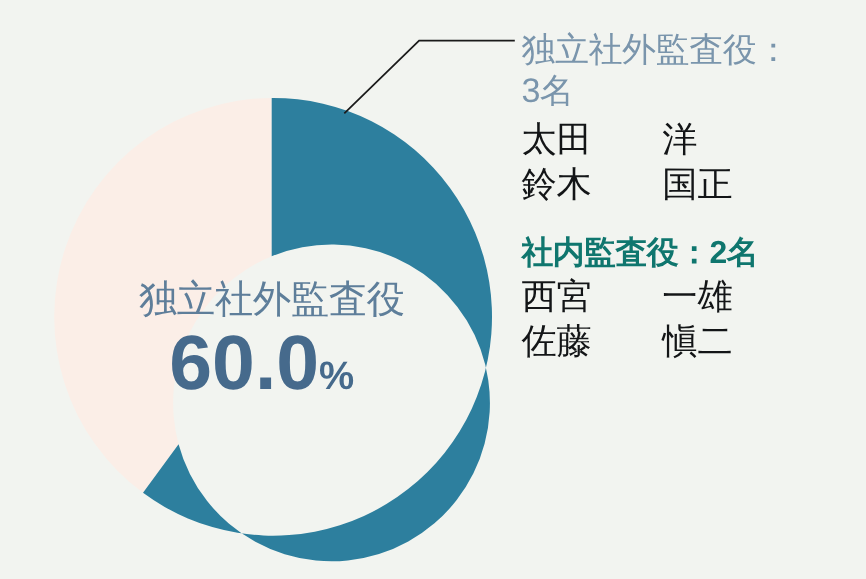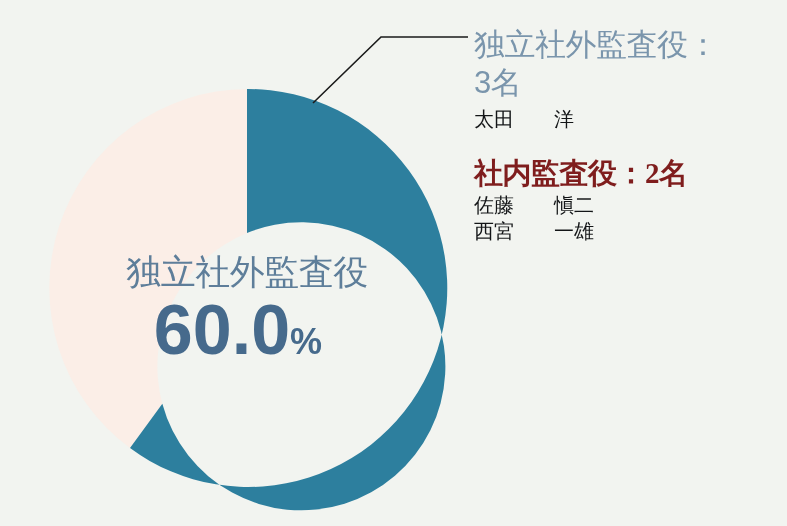--- a/index.html
+++ b/index.html
@@ -78,36 +78,35 @@
     color: #7a95ac;
     font-size: 31px;
     line-height: 1.24;
     font-weight: normal;
     letter-spacing: -0.5px;
     white-space: pre-line;
     margin-top: 18px;
   }
 
   .legend-heading-dark {
-    color: #7f1d1d;
+    color: #0f766e;
     font-size: 29px;
     line-height: 1.2;
     font-weight: bold;
     letter-spacing: -0.5px;
-    font-family: Liberation Serif, serif;
   }
 
   .name-list {
     list-style: none;
     margin-top: 3px;
   }
 
   .name-item {
     color: #131517;
-    font-size: 20px;
+    font-size: 32px;
     line-height: 1.3;
     font-weight: normal;
     letter-spacing: 0px;
     white-space: pre;
   }
 
   #group-internal {
     margin-top: 24px;
   }
 
@@ -142,26 +141,27 @@
     </svg>
   </div>
 
   <div id="legend-panel">
 
     <div id="group-independent">
       <div class="legend-heading">独立社外監査役：
 3名</div>
       <ul class="name-list">
         <li class="name-item">太田　　洋</li>
+        <li class="name-item">鈴木　　国正</li>
       </ul>
     </div>
 
     <div id="group-internal">
       <div class="legend-heading-dark">社内監査役：2名</div>
       <ul class="name-list">
+        <li class="name-item">西宮　　一雄</li>
         <li class="name-item">佐藤　　愼二</li>
-        <li class="name-item">西宮　　一雄</li>
       </ul>
     </div>
 
   </div>
 
 </div>
 
 </body></html>

